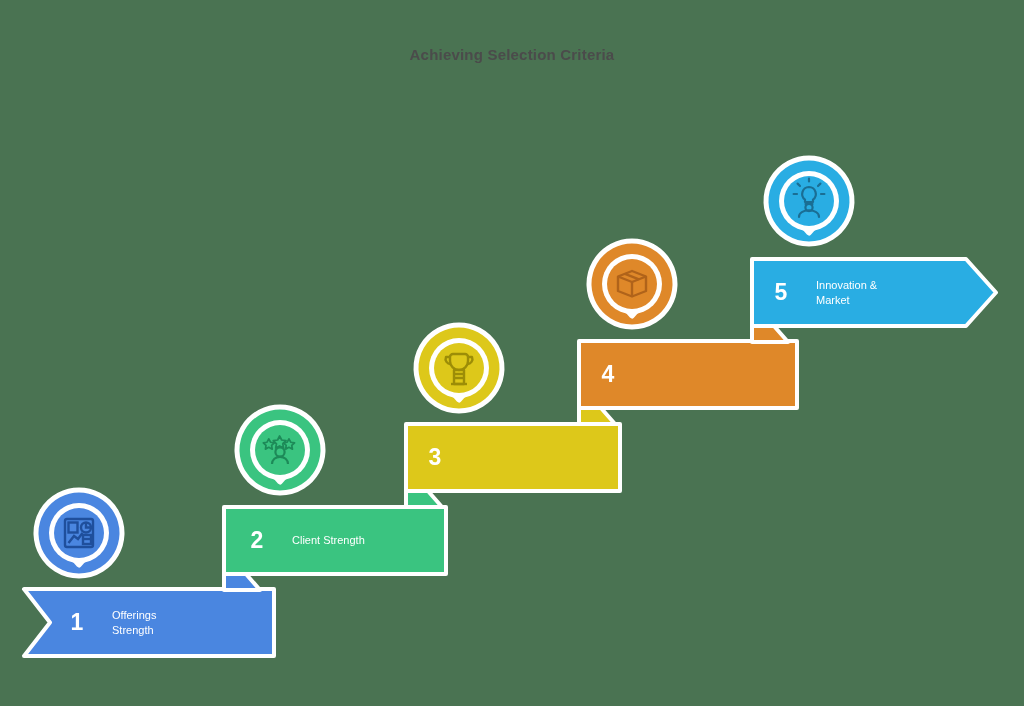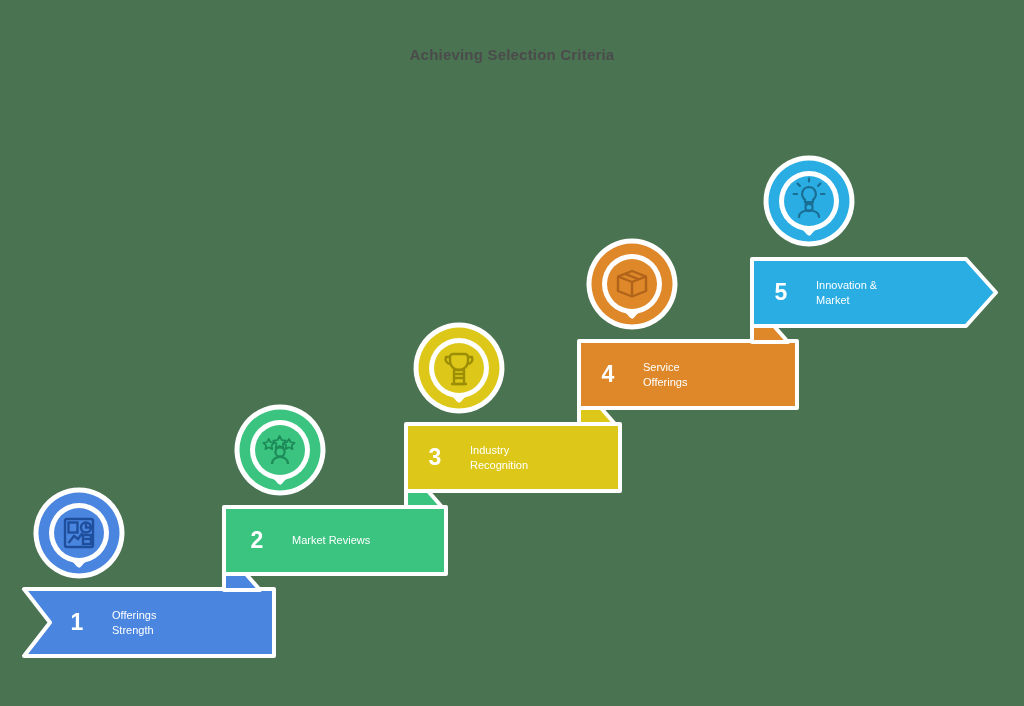--- a/index.html
+++ b/index.html
@@ -120,21 +120,21 @@
 
   <div class="step" style="left:222px; top:505px; width:226px; height:71px;">
     <div class="banner-wrap">
       <svg class="banner-svg" width="226" height="105" viewBox="0 0 226 105" style="margin-top:-0px;">
         <path d="M2 69 L2 85 L38 85 L24 69 Z" fill="#4a86e0" stroke="#ffffff" stroke-width="4" stroke-linejoin="round"></path>
         <path d="M2 2 H224 V69 H2 Z" fill="#3ac480" stroke="#ffffff" stroke-width="4" stroke-linejoin="round"></path>
       </svg>
     </div>
     <div class="banner-text" style="left:18px; height:71px;">
       <div class="step-num">2</div>
-      <div class="step-label">Market Reviews</div>
+      <div class="step-label">Client Strength</div>
     </div>
   </div>
   <div class="pin" style="left:234px; top:404px;">
     <svg width="92" height="100" viewBox="0 0 92 100">
       <path d="M46 3 A43 43 0 1 1 45.99 3 Z" fill="#3ac480" stroke="#ffffff" stroke-width="5" stroke-linejoin="round"></path>
       <path d="M46 78 L30 60 H62 Z" fill="#3ac480" stroke="#ffffff" stroke-width="5" stroke-linejoin="round"></path>
       <circle cx="46" cy="46" r="30" fill="#ffffff"></circle>
       <circle cx="46" cy="46" r="25" fill="#3ac480"></circle>
       <g fill="none" stroke="#1d8a58" stroke-width="2.2" stroke-linejoin="round">
         <path d="M34 36 l2.4 4.3 4.8 .7 -3.6 3.4 .9 4.8 -4.5-2.4 -4.3 2.4 .8-4.8 -3.5-3.4 4.8-.7 Z" transform="translate(2,-1) scale(0.78) translate(8,10)"></path>
@@ -148,22 +148,20 @@
 
   <div class="step" style="left:404px; top:422px; width:218px; height:71px;">
     <div class="banner-wrap">
       <svg class="banner-svg" width="218" height="105" viewBox="0 0 218 105">
         <path d="M2 69 L2 85 L38 85 L24 69 Z" fill="#3ac480" stroke="#ffffff" stroke-width="4" stroke-linejoin="round"></path>
         <path d="M2 2 H216 V69 H2 Z" fill="#ddc81a" stroke="#ffffff" stroke-width="4" stroke-linejoin="round"></path>
       </svg>
     </div>
     <div class="banner-text" style="left:14px; height:71px;">
       <div class="step-num">3</div>
-      <div class="step-label">Industry
-Recognition</div>
     </div>
   </div>
   <div class="pin" style="left:413px; top:322px;">
     <svg width="92" height="100" viewBox="0 0 92 100">
       <path d="M46 3 A43 43 0 1 1 45.99 3 Z" fill="#ddc81a" stroke="#ffffff" stroke-width="5" stroke-linejoin="round"></path>
       <path d="M46 78 L30 60 H62 Z" fill="#ddc81a" stroke="#ffffff" stroke-width="5" stroke-linejoin="round"></path>
       <circle cx="46" cy="46" r="30" fill="#ffffff"></circle>
       <circle cx="46" cy="46" r="25" fill="#ddc81a"></circle>
       <g fill="none" stroke="#9c8d07" stroke-width="2.4" stroke-linejoin="round">
         <path d="M40 32 h12 a3 3 0 0 1 3 3 v4 a9 9 0 0 1-9 9 a9 9 0 0 1-9-9 v-4 a3 3 0 0 1 3-3 Z"></path>
@@ -178,22 +176,20 @@
 
   <div class="step" style="left:577px; top:339px; width:222px; height:71px;">
     <div class="banner-wrap">
       <svg class="banner-svg" width="222" height="105" viewBox="0 0 222 105">
         <path d="M2 69 L2 85 L38 85 L24 69 Z" fill="#ddc81a" stroke="#ffffff" stroke-width="4" stroke-linejoin="round"></path>
         <path d="M2 2 H220 V69 H2 Z" fill="#df8829" stroke="#ffffff" stroke-width="4" stroke-linejoin="round"></path>
       </svg>
     </div>
     <div class="banner-text" style="left:14px; height:71px;">
       <div class="step-num">4</div>
-      <div class="step-label">Service
-Offerings</div>
     </div>
   </div>
   <div class="pin" style="left:586px; top:238px;">
     <svg width="92" height="100" viewBox="0 0 92 100">
       <path d="M46 3 A43 43 0 1 1 45.99 3 Z" fill="#df8829" stroke="#ffffff" stroke-width="5" stroke-linejoin="round"></path>
       <path d="M46 78 L30 60 H62 Z" fill="#df8829" stroke="#ffffff" stroke-width="5" stroke-linejoin="round"></path>
       <circle cx="46" cy="46" r="30" fill="#ffffff"></circle>
       <circle cx="46" cy="46" r="25" fill="#df8829"></circle>
       <g fill="none" stroke="#b0631a" stroke-width="2.4" stroke-linejoin="round">
         <path d="M46 33 L60 38.5 V53 L46 58.5 L32 53 V38.5 Z"></path>

